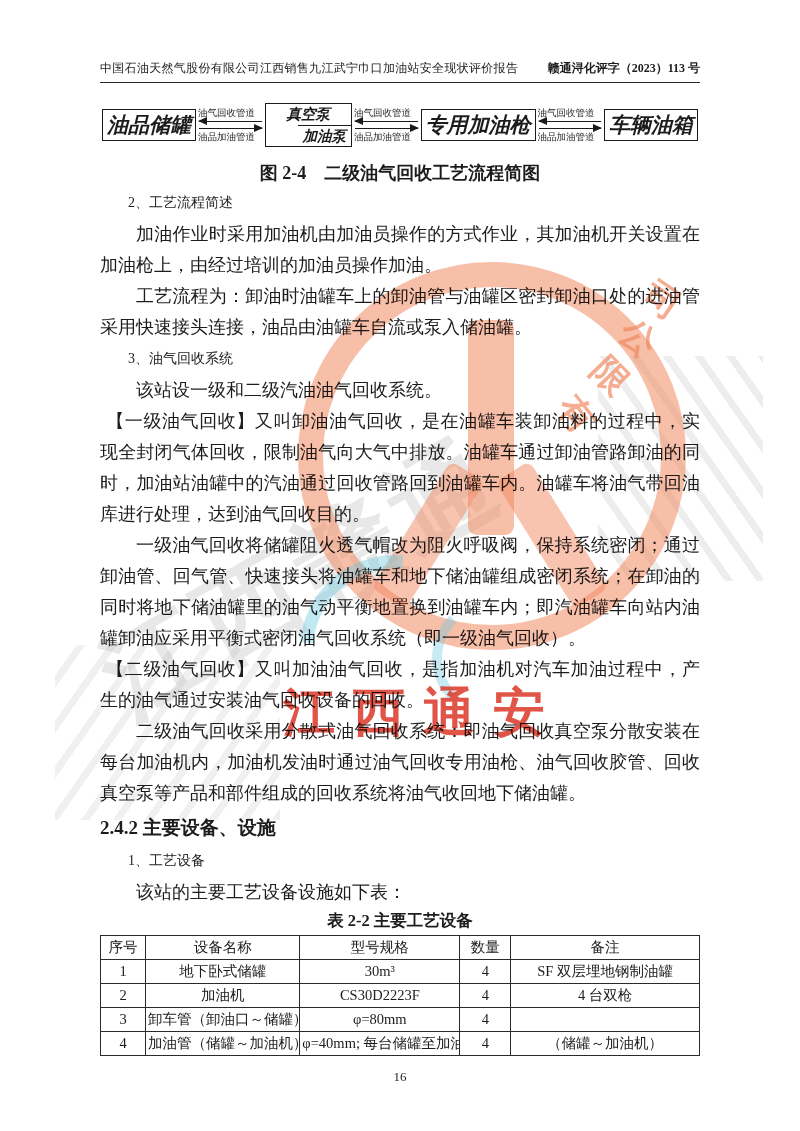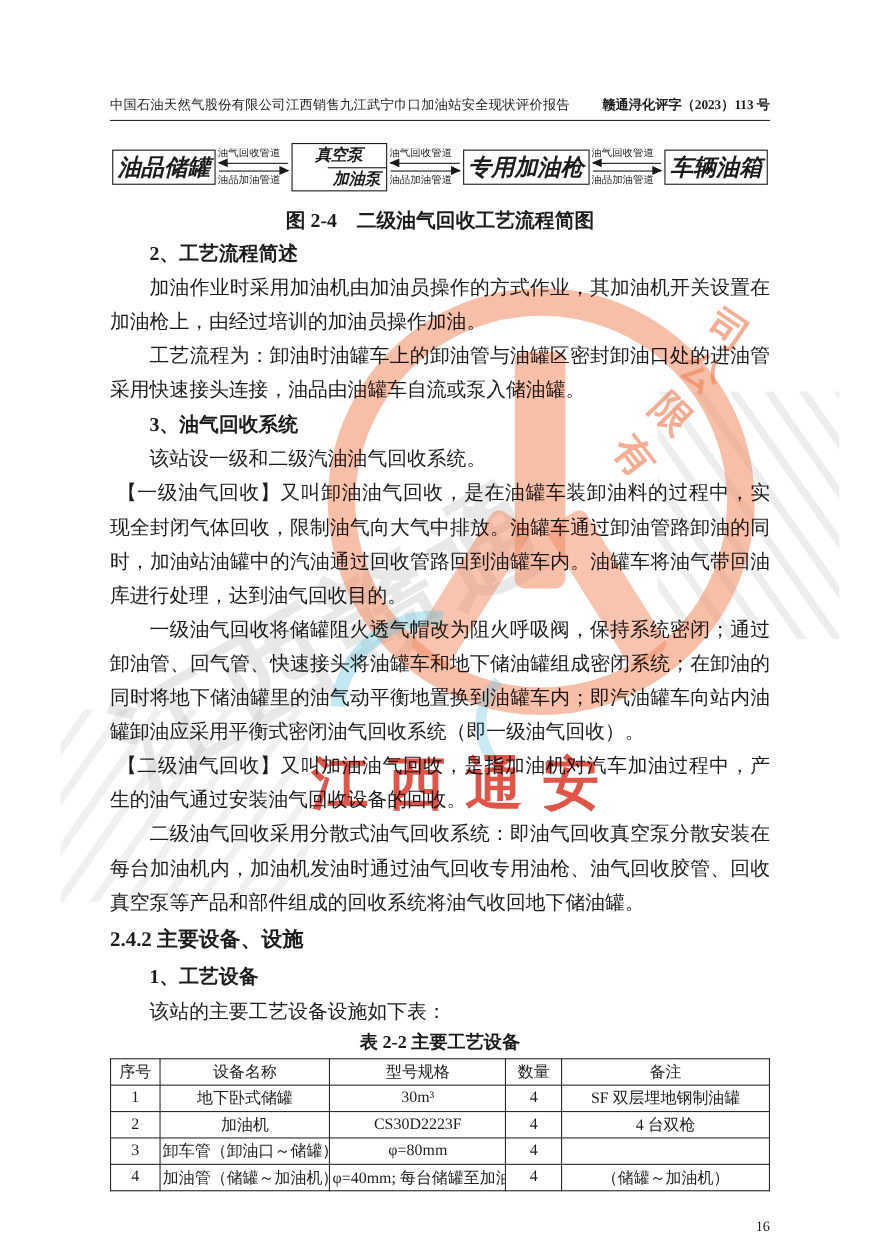--- a/index.html
+++ b/index.html
@@ -12,21 +12,21 @@
     position:relative;
   }
   .page { position:absolute; inset:0; padding:60px 100px 0 100px; box-sizing:border-box; }
 
   
   .hdr {
     display:flex; justify-content:space-between; align-items:flex-end;
     font-size:12px; border-bottom:1.6px solid #2a2a2a; padding-bottom:5px;
   }
   .hdr .left  { letter-spacing:.3px; }
-  .hdr .right { font-weight:bold; white-space:nowrap;margin-top:27px; }
+  .hdr .right { font-weight:bold; white-space:nowrap; }
 
   
   .diagram {
     margin:14px 0 0 0; height:56px;
     display:flex; align-items:center; justify-content:space-between;
     padding:0 2px;
   }
   .node {
     border:1.7px solid #1a1a1a; padding:2px 4px;
     font-weight:bold; font-style:italic; font-size:21px;
@@ -48,36 +48,36 @@
     content:""; position:absolute; right:-1px; top:-5.3px; width:0; height:0;
     border-style:solid; border-width:4.4px 0 4.4px 9px;
     border-color:transparent transparent transparent #1a1a1a;
   }
 
   
   .figcap { text-align:center; font-weight:bold; font-size:18px; margin:8px 0 2px 0; }
   .body-p { font-size:18px; line-height:31px; text-align:justify; margin:0; }
   .ind2 { text-indent:2em; }
   .ind05 { text-indent:0.35em; }
-  .sub-h { font-size:18px; font-weight:bold; margin:0; line-height:32px; text-indent:2em; }
+  .sub-h { font-size:14px; font-weight:normal; margin:0; line-height:32px; text-indent:2em; }
   .sec-h { font-size:19px; font-weight:bold; margin:2px 0 0 0; line-height:34px; }
   .tabcap { text-align:center; font-weight:bold; font-size:16.5px; margin:2px 0 3px 0; }
 
   
   table.equip {
     width:100%; border-collapse:collapse; table-layout:fixed;
     font-size:14.5px;
   }
   table.equip th, table.equip td {
     border:1.4px solid #2a2a2a; text-align:center; padding:1px 2px;
     height:21px; white-space:nowrap; overflow:hidden; font-weight:normal;
   }
   .c0{width:7%;} .c1{width:26%;} .c2{width:27%;} .c3{width:8%;} .c4{width:32%;}
 
-  .pageno { text-align:right; font-size:13px; margin-top:24px; }
+  .pageno { text-align:center; font-size:13px; margin-top:13px; }
 
   
   .wm { position:absolute; inset:0; pointer-events:none; mix-blend-mode:multiply; }
   .wm * { position:absolute; }
   .wm-ring {
     left:298px; top:262px; width:388px; height:388px;
     border:25px solid rgba(241,137,97,0.55); border-radius:50%;
     box-sizing:border-box;
   }
   .wm-bar  { left:468px; top:320px; width:46px; height:215px; background:rgba(241,137,97,0.55); border-radius:9px; }

